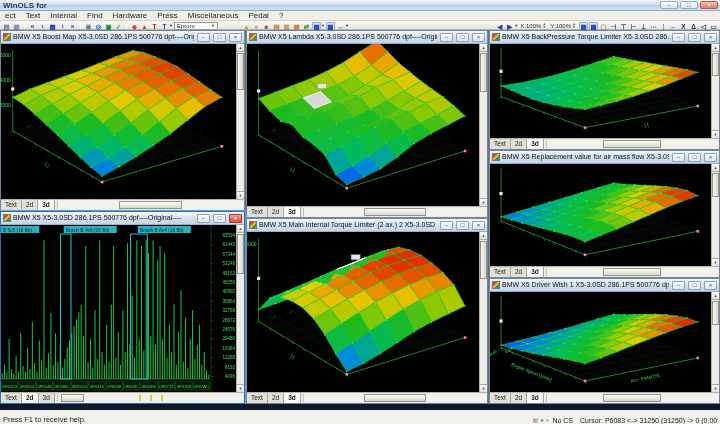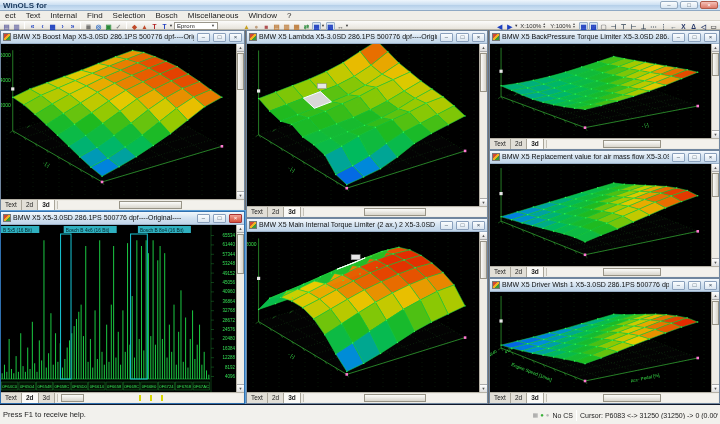--- a/index.html
+++ b/index.html
@@ -38,21 +38,21 @@
 .vsb{position:absolute;right:0;top:0;bottom:0;width:8px;background:#eeece6;border-left:1px solid #b5b1a6}
 .vsb .arr{height:8px;font-size:4px;line-height:7px;text-align:center;color:#555;background:linear-gradient(#fff,#ddd);border-bottom:1px solid #aaa}
 .vsb .arr.b{position:absolute;bottom:0;left:0;right:0;border-top:1px solid #aaa;border-bottom:none}
 .vsb .thumb{position:absolute;left:0;top:9px;width:7px;height:24%;background:linear-gradient(90deg,#fafaf8,#d8d5cc);border:1px solid #979386}
 .tabstrip{height:11px;flex:none;background:#eeece6;border-top:1px solid #b5b1a6;display:flex;align-items:stretch}
 .tab{font-size:6.5px;line-height:9px;padding:0 4px;color:#222;border-right:1px solid #a9a599;background:#e2dfd7;white-space:nowrap}
 .tab.on{background:#fbfaf7;font-weight:bold}
 .htrack{flex:1;position:relative;background:#f3f1ec;border-left:1px solid #c5c2b8;margin:1px 1px 1px 2px}
 .hthumb{position:absolute;top:0;height:100%;background:linear-gradient(#fcfcfa,#d9d6cd);border:1px solid #989487}
 .htick{position:absolute;top:1px;bottom:1px;width:2px;background:#d8d800}
-.statusbar{position:absolute;left:0;top:404px;width:720px;height:20px;background:#f2f1ed;border-top:1px solid #0f172a}
+.statusbar{position:absolute;left:0;top:404px;width:720px;height:20px;background:#f2f1ed;border-top:6px solid #0f172a}
 .status-help{position:absolute;left:3px;top:5px;font-size:7.5px;color:#222;white-space:nowrap}
 .status-right{position:absolute;right:0;top:0;height:20px;display:flex;align-items:center;gap:3px;padding-right:2px}
 .sico{font-size:6px;line-height:7px}
 .ssep{width:1px;height:11px;background:#c8c6c0;border-right:1px solid #fff}
 .scs{font-size:7px;color:#222;white-space:nowrap}
 .scur{font-size:7px;color:#222;white-space:nowrap;max-width:138px;overflow:hidden}
 </style>
 </head>
 <body>
 
@@ -64,24 +64,24 @@
       <span class="wc">□</span>
       <span class="wc close">×</span>
     </span>
   </div>
 
   <div class="menubar">
     <span class="menu-item">ect</span>
     <span class="menu-item">Text</span>
     <span class="menu-item">Internal</span>
     <span class="menu-item">Find</span>
-    <span class="menu-item">Selection</span>
-    <span class="menu-item">Bosch</span>
+    <span class="menu-item">Hardware</span>
+    <span class="menu-item">Press</span>
     <span class="menu-item">Miscellaneous</span>
-    <span class="menu-item">Window</span>
+    <span class="menu-item">Pedal</span>
     <span class="menu-item">?</span>
   </div>
 
   <div class="toolbar">
     <div class="tb-left" id="tb-left">
         <span class="ticon" style="color: rgb(112, 112, 168);">▤</span>
         <span class="ticon" style="color: rgb(112, 112, 168);">▥</span>
         <span class="tsep"></span>
         <span class="ticon" style="color: rgb(29, 63, 191);">«</span>
         <span class="ticon" style="color: rgb(29, 63, 191);">‹</span>

